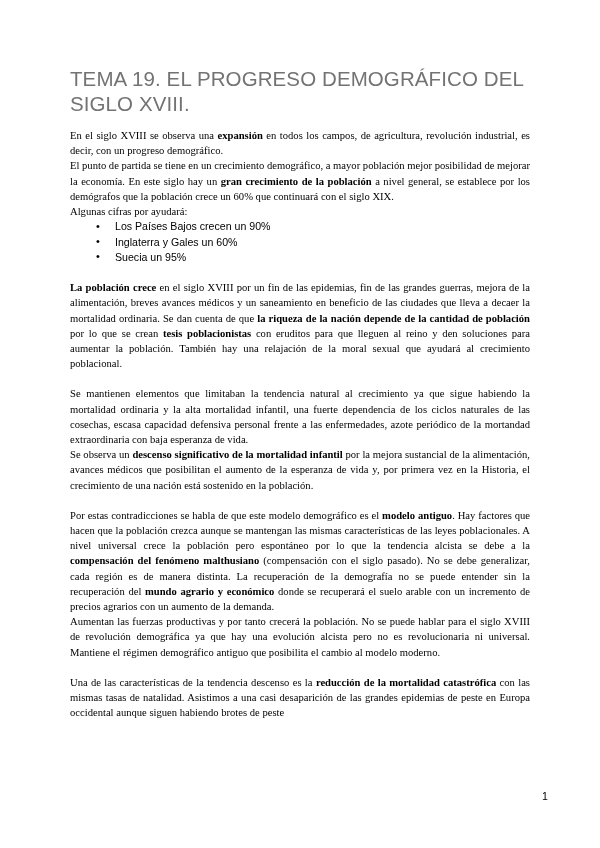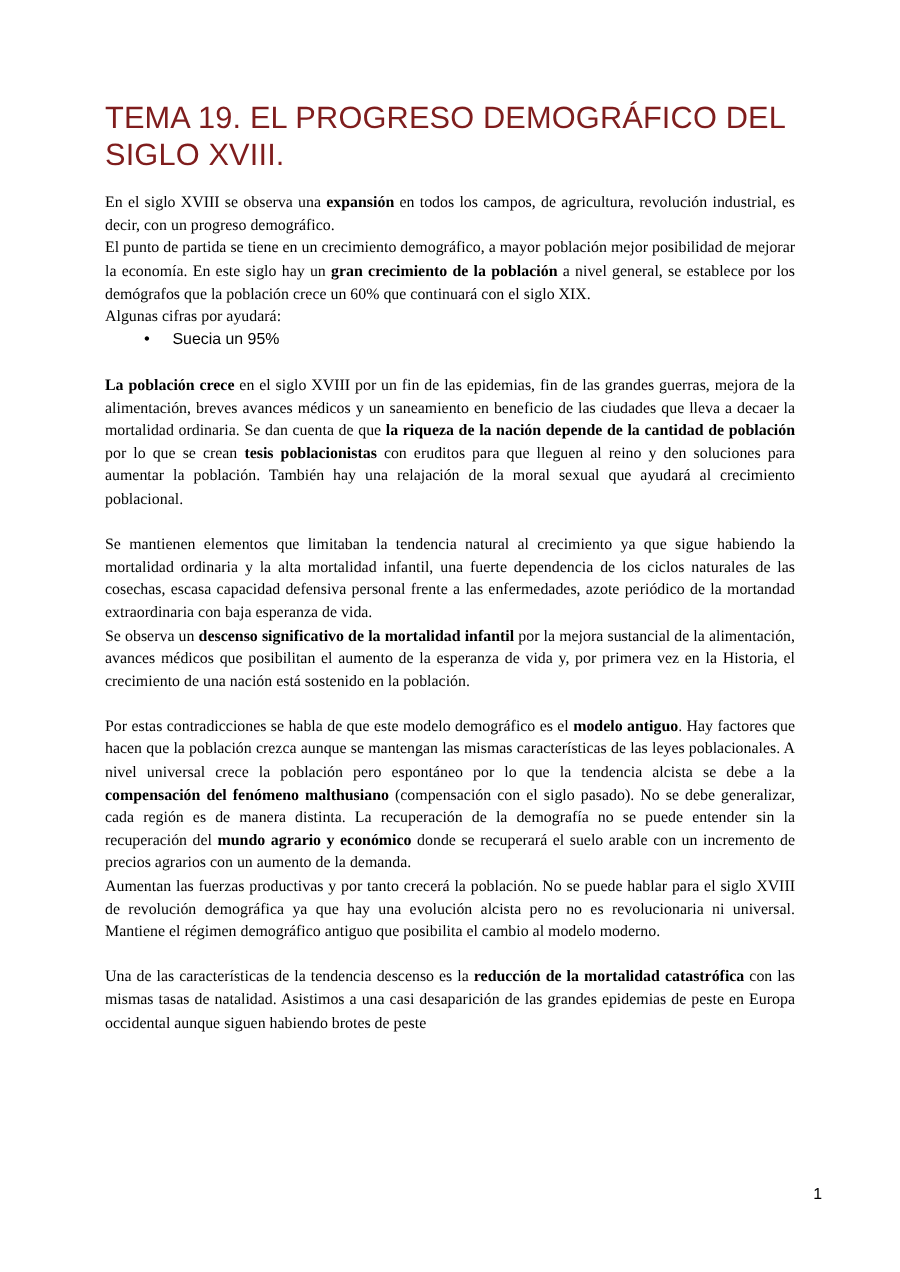--- a/index.html
+++ b/index.html
@@ -77,27 +77,29 @@
     color: #000;
   }
 </style>
 </head>
 <body>
 
 <div class="page">
 
   <div class="content">
 
-    <h1 class="doc-title" style="color: #7f1d1d;">TEMA 19. EL PROGRESO DEMOGRÁFICO DEL SIGLO XVIII.</h1>
+    <h1 class="doc-title" style="color: #737373;">TEMA 19. EL PROGRESO DEMOGRÁFICO DEL SIGLO XVIII.</h1>
 
     <div id="blocks-container">
         <p class="para"><span>En el siglo XVIII se observa una </span><b>expansión</b><span> en todos los campos, de agricultura, revolución industrial, es decir, con un progreso demográfico.</span></p>
         <p class="para"><span>El punto de partida se tiene en un crecimiento demográfico, a mayor población mejor posibilidad de mejorar la economía. En este siglo hay un </span><b>gran crecimiento de la población</b><span> a nivel general, se establece por los demógrafos que la población crece un 60% que continuará con el siglo XIX.</span></p>
         <p class="para"><span>Algunas cifras por ayudará:</span></p>
         <ul class="bullet-list">
+          <li><span>Los Países Bajos crecen un 90%</span></li>
+          <li><span>Inglaterra y Gales un 60%</span></li>
           <li><span>Suecia un 95%</span></li>
         </ul>
         <div class="spacer"></div>
         <p class="para"><b>La población crece</b><span> en el siglo XVIII por un fin de las epidemias, fin de las grandes guerras, mejora de la alimentación, breves avances médicos y un saneamiento en beneficio de las ciudades que lleva a decaer la mortalidad ordinaria. Se dan cuenta de que </span><b>la riqueza de la nación depende de la cantidad de población</b><span> por lo que se crean </span><b>tesis poblacionistas</b><span> con eruditos para que lleguen al reino y den soluciones para aumentar la población. También hay una relajación de la moral sexual que ayudará al crecimiento poblacional.</span></p>
         <div class="spacer"></div>
         <p class="para"><span>Se mantienen elementos que limitaban la tendencia natural al crecimiento ya que sigue habiendo la mortalidad ordinaria y la alta mortalidad infantil, una fuerte dependencia de los ciclos naturales de las cosechas, escasa capacidad defensiva personal frente a las enfermedades, azote periódico de la mortandad extraordinaria con baja esperanza de vida.</span></p>
         <p class="para"><span>Se observa un </span><b>descenso significativo de la mortalidad infantil</b><span> por la mejora sustancial de la alimentación, avances médicos que posibilitan el aumento de la esperanza de vida y, por primera vez en la Historia, el crecimiento de una nación está sostenido en la población.</span></p>
         <div class="spacer"></div>
         <p class="para"><span>Por estas contradicciones se habla de que este modelo demográfico es el </span><b>modelo antiguo</b><span>. Hay factores que hacen que la población crezca aunque se mantengan las mismas características de las leyes poblacionales. A nivel universal crece la población pero espontáneo por lo que la tendencia alcista se debe a la </span><b>compensación del fenómeno malthusiano</b><span> (compensación con el siglo pasado). No se debe generalizar, cada región es de manera distinta. La recuperación de la demografía no se puede entender sin la recuperación del </span><b>mundo agrario y económico</b><span> donde se recuperará el suelo arable con un incremento de precios agrarios con un aumento de la demanda.</span></p>
         <p class="para"><span>Aumentan las fuerzas productivas y por tanto crecerá la población. No se puede hablar para el siglo XVIII de revolución demográfica ya que hay una evolución alcista pero no es revolucionaria ni universal. Mantiene el régimen demográfico antiguo que posibilita el cambio al modelo moderno.</span></p>

